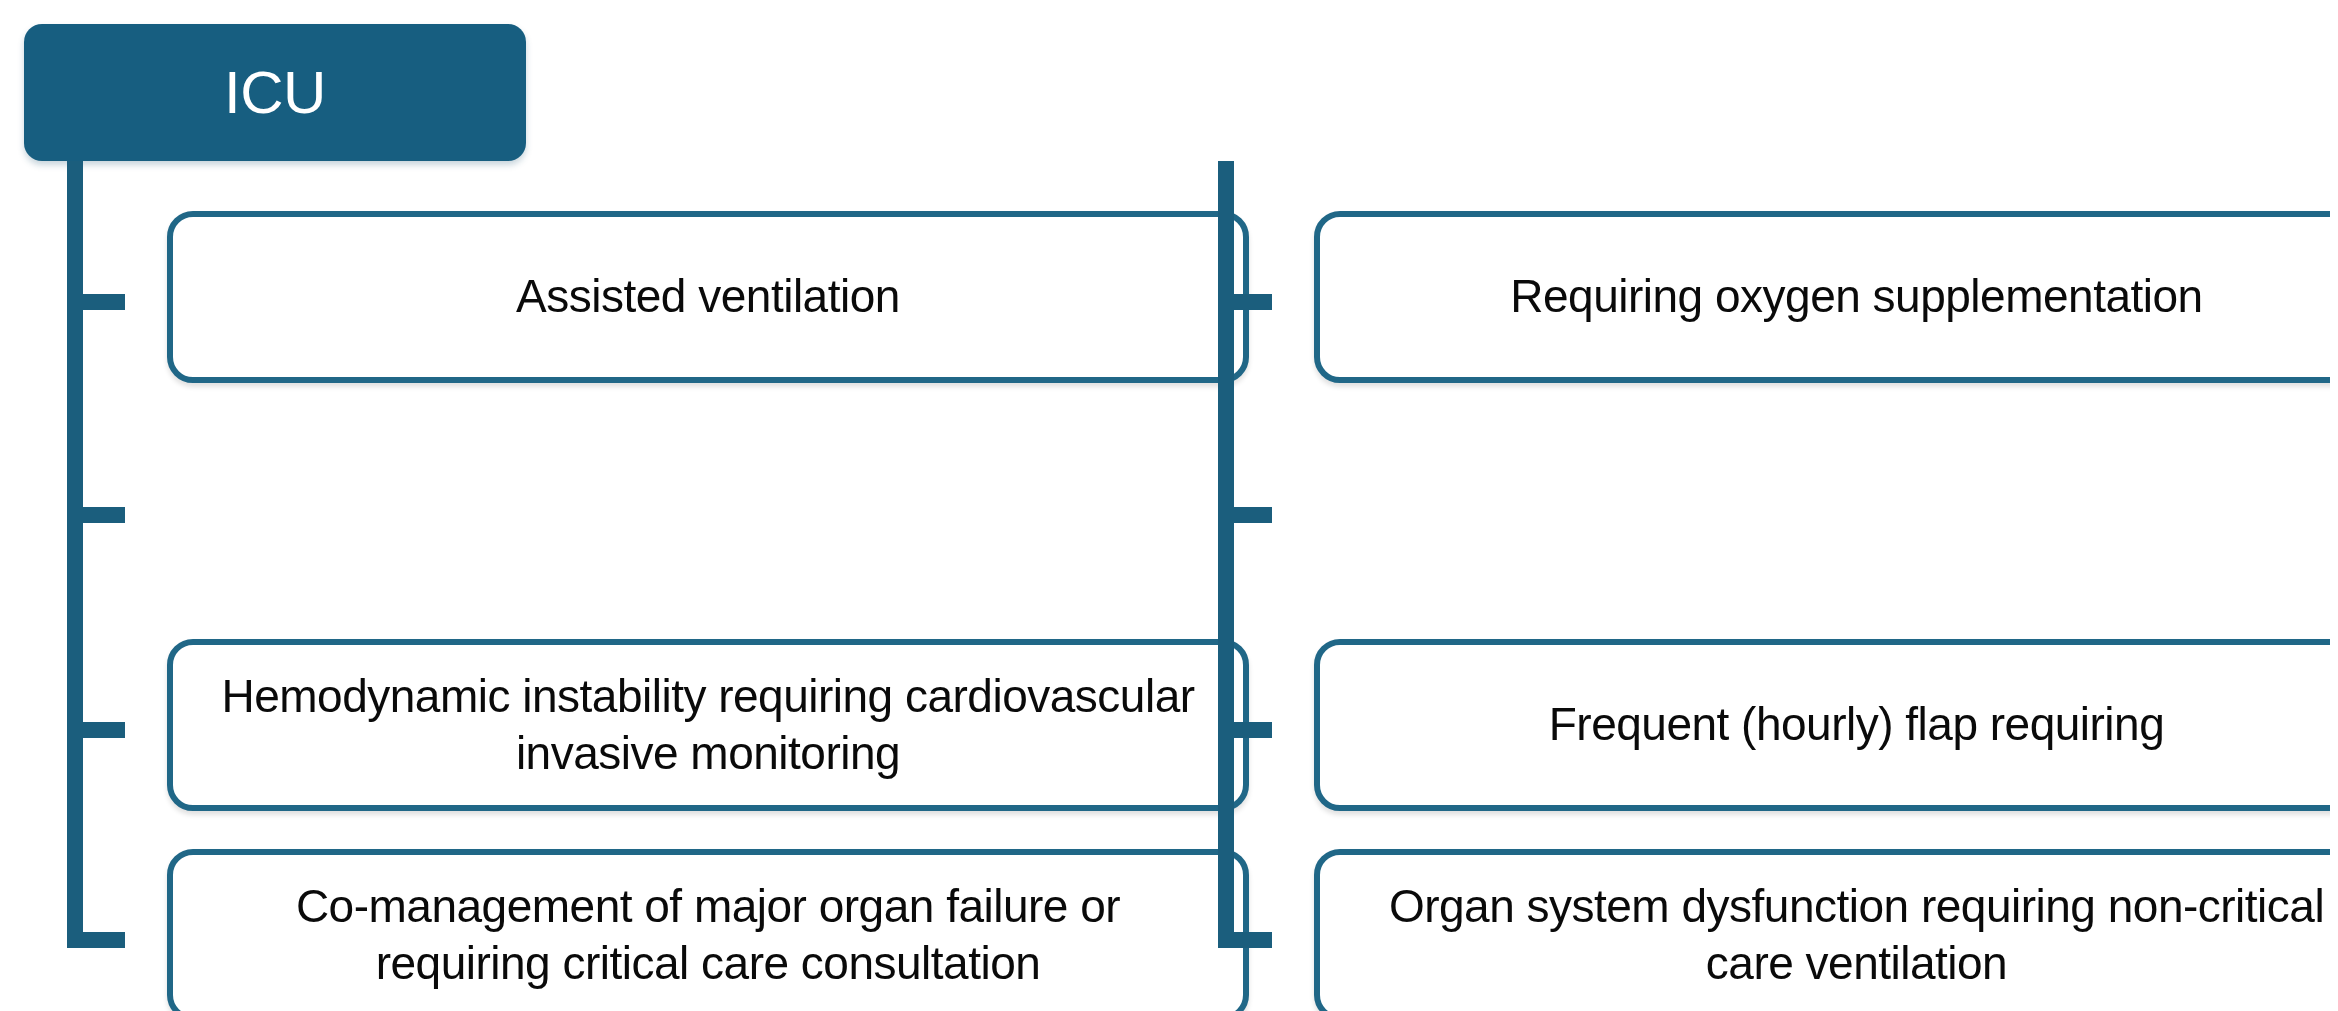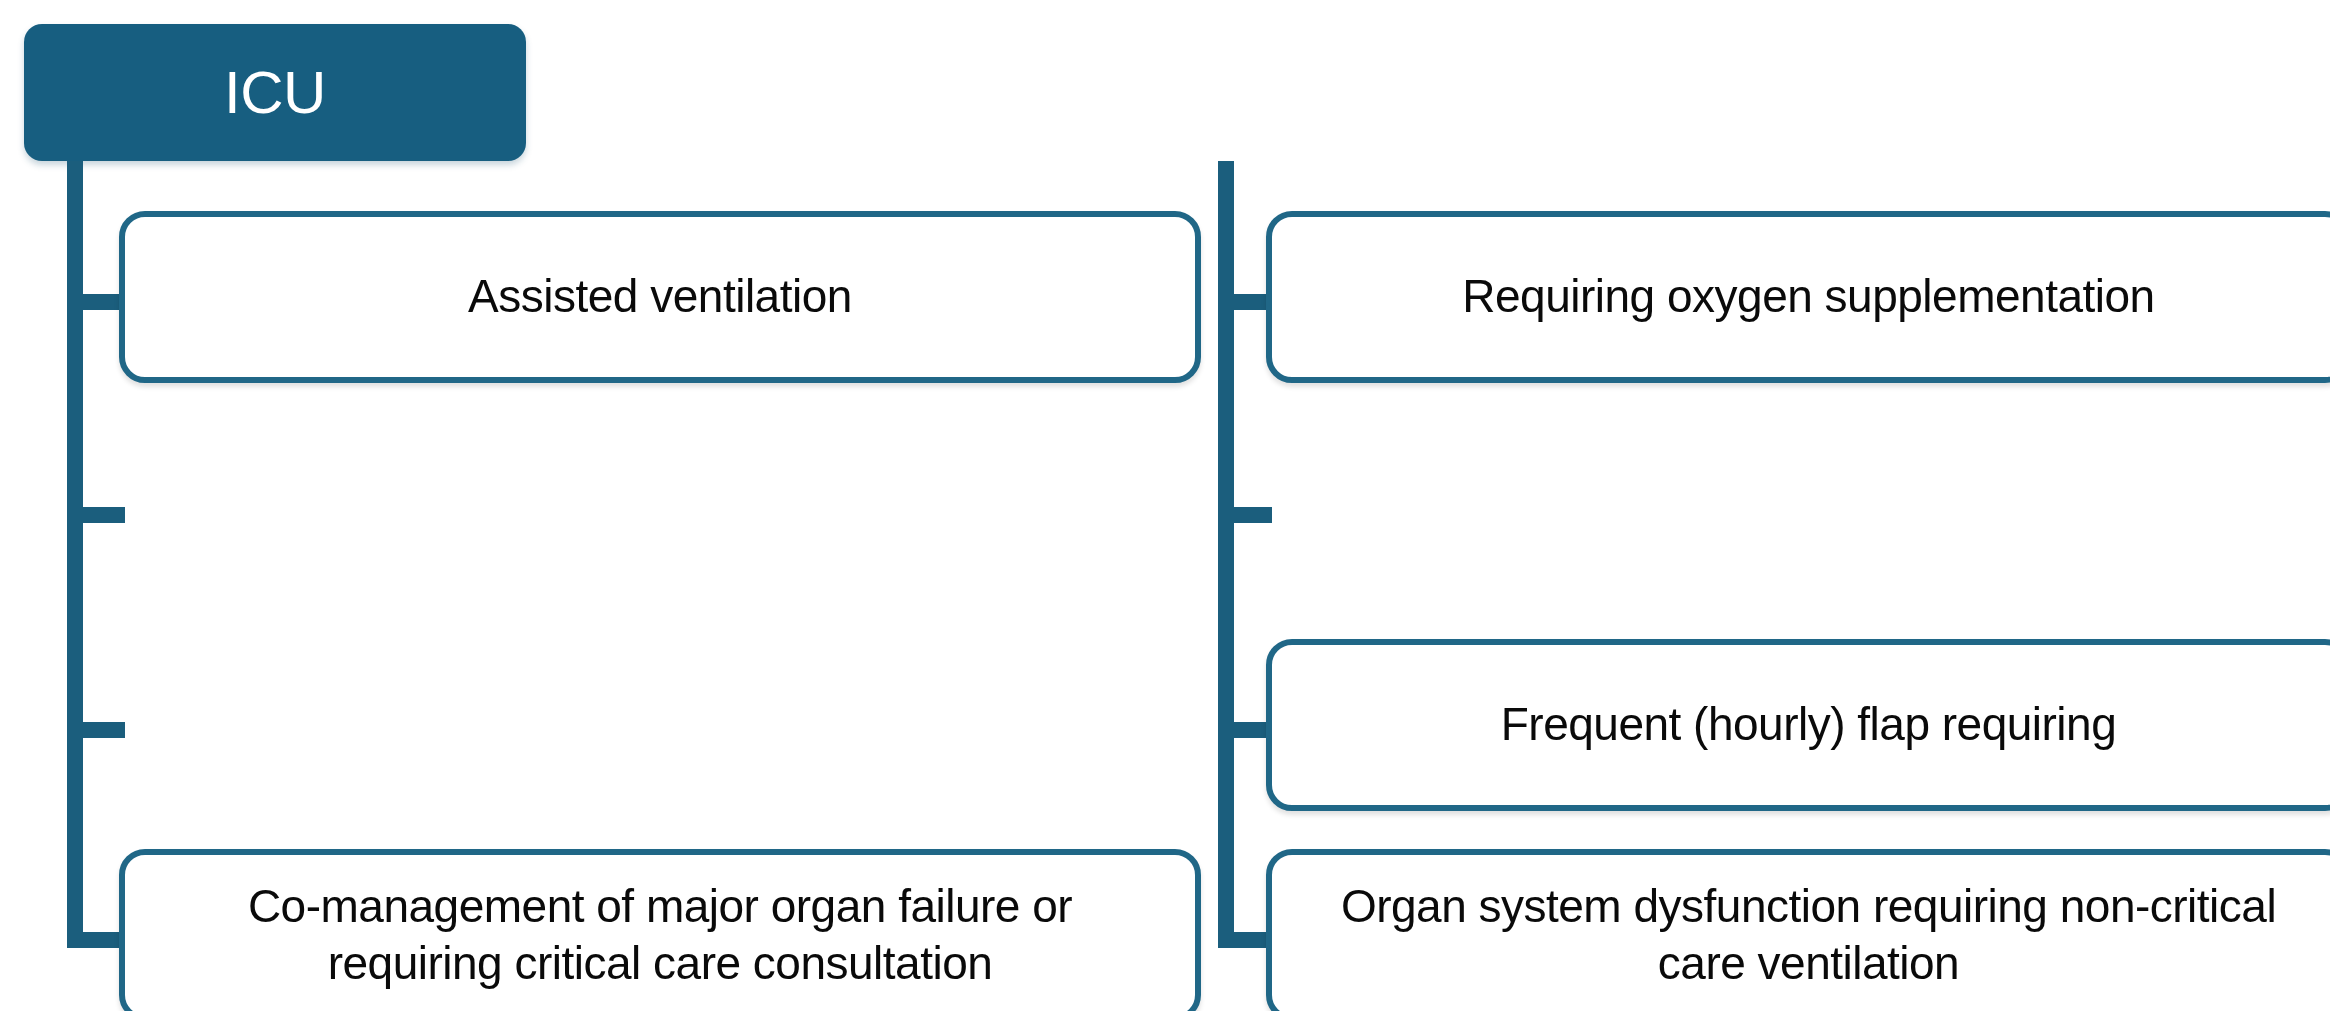--- a/index.html
+++ b/index.html
@@ -64,20 +64,21 @@
     display: flex;
     align-items: center;
     justify-content: center;
     text-align: center;
     color: var(--item-text);
     font-size: 46px;
     line-height: 1.24;
     letter-spacing: -0.5px;
     padding: 0 35px;
     box-shadow: 0 4px 5px rgba(0, 0, 0, 0.12);
+    margin-left: 48px;
   }
   .box-left  { left: 103px;  width: 1082px; }
   .box-right { left: 1250px; width: 1085px; }
   .box.r1 { top: 195px; }
   .box.r2 { top: 408px; }
   .box.r3 { top: 623px; }
   .box.r4 { top: 833px; }
 </style>
 </head>
 <body>
@@ -86,20 +87,21 @@
 
   <div class="header header-left">ICU</div>
 
   <div class="trunk trunk-left"></div>
   <div class="stub stub-left r1"></div>
   <div class="stub stub-left r2"></div>
   <div class="stub stub-left r3"></div>
   <div class="stub stub-left r4"></div>
 
   <div class="box box-left r1">Assisted ventilation</div>
+  <div class="box box-left r3">Hemodynamic instability requiring cardiovascular invasive monitoring</div>
   <div class="box box-left r4">Co-management of major organ failure or requiring critical care consultation</div>
 
 
   <div class="trunk trunk-right"></div>
   <div class="stub stub-right r1"></div>
   <div class="stub stub-right r2"></div>
   <div class="stub stub-right r3"></div>
   <div class="stub stub-right r4"></div>
 
   <div class="box box-right r1">Requiring oxygen supplementation</div>

